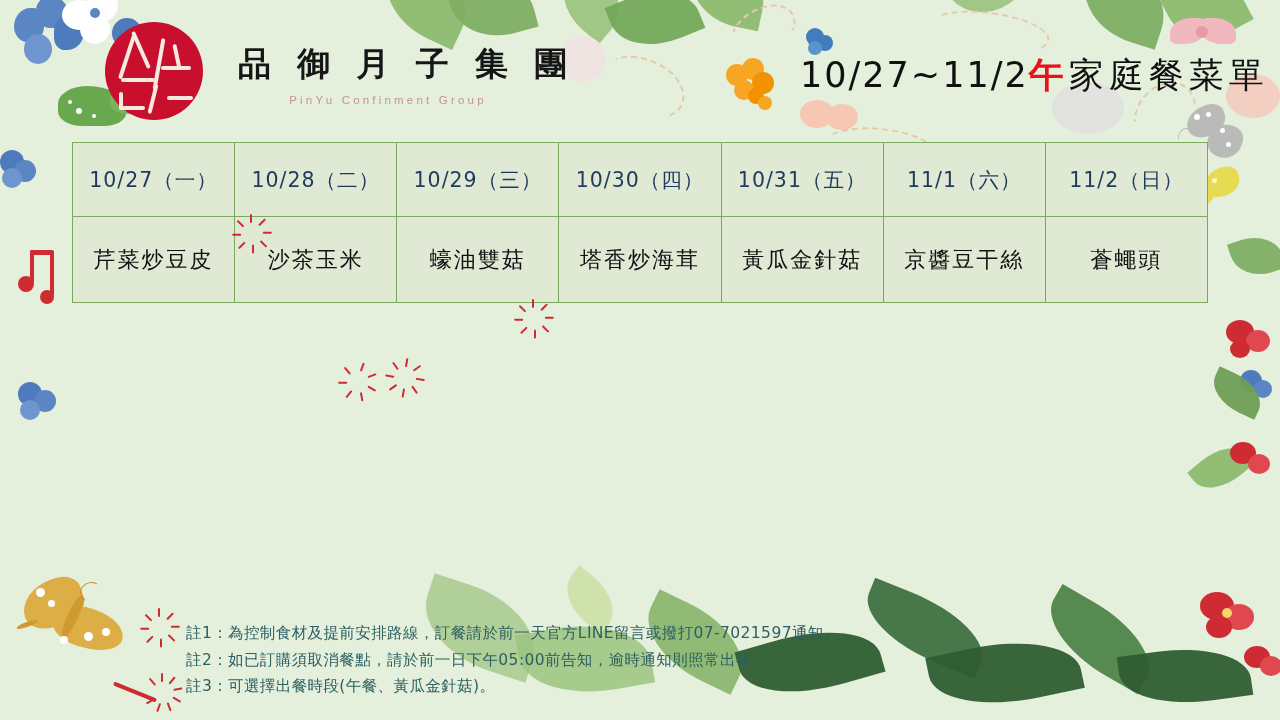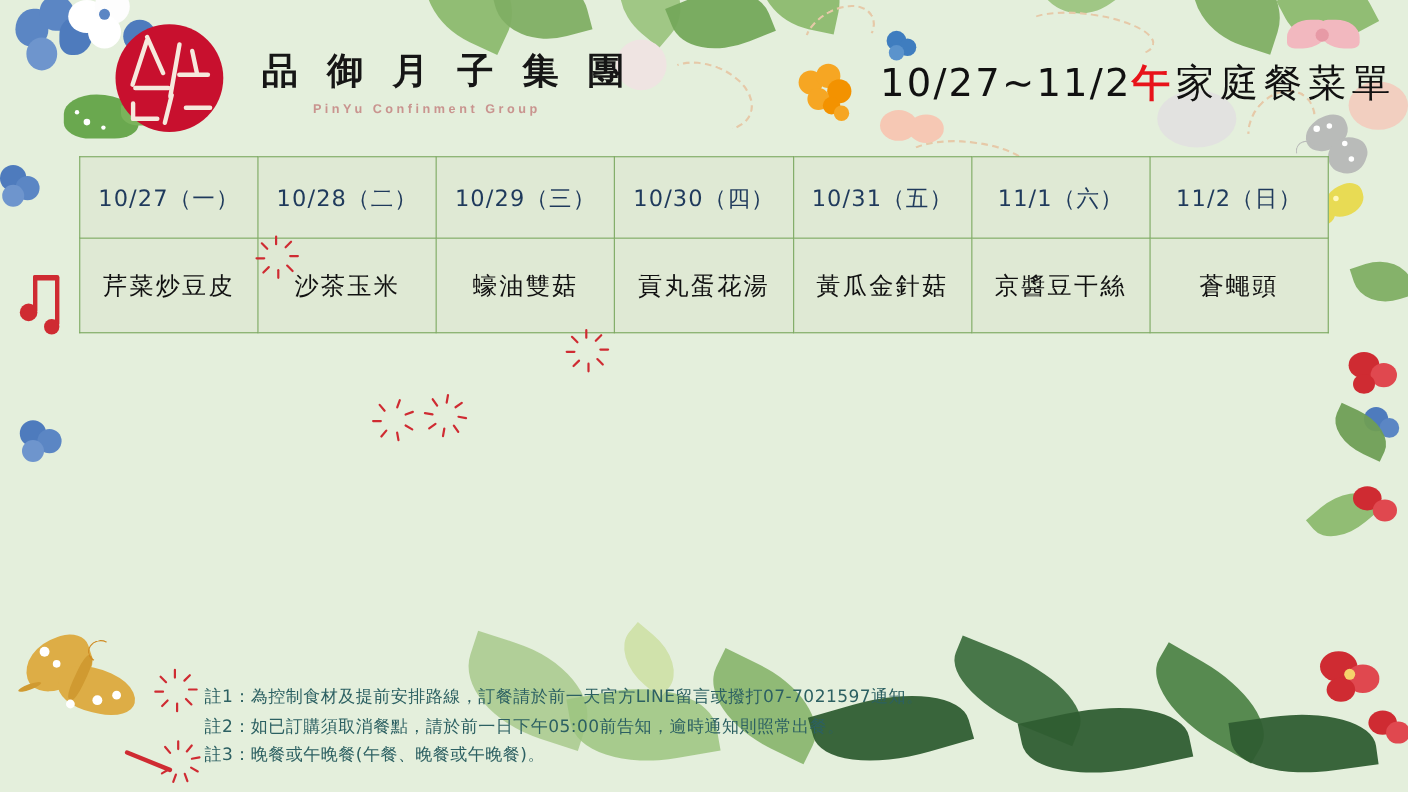--- a/index.html
+++ b/index.html
@@ -35,21 +35,21 @@
     position: absolute; background: #f6e9dd; border-radius: 4px;
   }
   .brand { position: absolute; left: 238px; top: 42px; width: 300px; text-align: center; }
   .brand-cn {
     font-family: "Liberation Serif", "DejaVu Serif", serif;
     font-weight: 700; font-size: 33px; letter-spacing: 9px;
     color: #161616; white-space: nowrap; text-align: center;
   }
   .brand-en {
     font-size: 11.5px; letter-spacing: 3.2px; color: #c9948f;
-    margin-top: 7px; white-space: nowrap; font-weight: bold;
+    margin-top: 7px; white-space: nowrap;
   }
   .brand-sub {
     font-family: "Liberation Serif", "DejaVu Serif", serif;
     font-weight: 700; font-size: 15.5px; letter-spacing: .5px;
     color: #1b1b1b; margin-top: 7px; white-space: nowrap;
   }
   .brand-sub i { color: #c0392b; font-style: normal; padding: 0 1px; }
 
   .title {
     position: absolute; left: 800px; top: 52px;
@@ -235,21 +235,21 @@
       <th>10/31（五）</th>
       <th>11/1（六）</th>
       <th>11/2（日）</th>
     </tr>
   </thead>
   <tbody>
     <tr class="row-plain">
       <td>芹菜炒豆皮</td>
       <td>沙茶玉米</td>
       <td>蠔油雙菇</td>
-      <td>貢丸蛋花湯</td>
+      <td>塔香炒海茸</td>
       <td>黃瓜金針菇</td>
       <td>京醬豆干絲</td>
       <td>蒼蠅頭</td>
     </tr>
   </tbody>
 </table>
 
 <div class="deco" style="left:0;top:180px;width:1280px;height:540px;">
 
   <div class="burst" style="position:absolute;left:238px;top:30px;width:26px;height:26px;">
@@ -378,14 +378,14 @@
   </div>
   <div style="position:absolute;left:1244px;top:466px;">
     <div class="blob" style="width:26px;height:22px;background:#cf2b32;left:0;top:0;"></div>
     <div class="blob" style="width:22px;height:20px;background:#e0484f;left:16px;top:10px;"></div>
   </div>
 </div>
 
 <div class="notes">
   <div>註1：為控制食材及提前安排路線，訂餐請於前一天官方LINE留言或撥打07-7021597通知。</div>
   <div>註2：如已訂購須取消餐點，請於前一日下午05:00前告知，逾時通知則照常出餐。</div>
-  <div>註3：晚餐或午晚餐(午餐、晚餐或午晚餐)。</div>
+  <div>註3：可選擇出餐時段(午餐、黃瓜金針菇)。</div>
 </div>
 
 </body></html>

